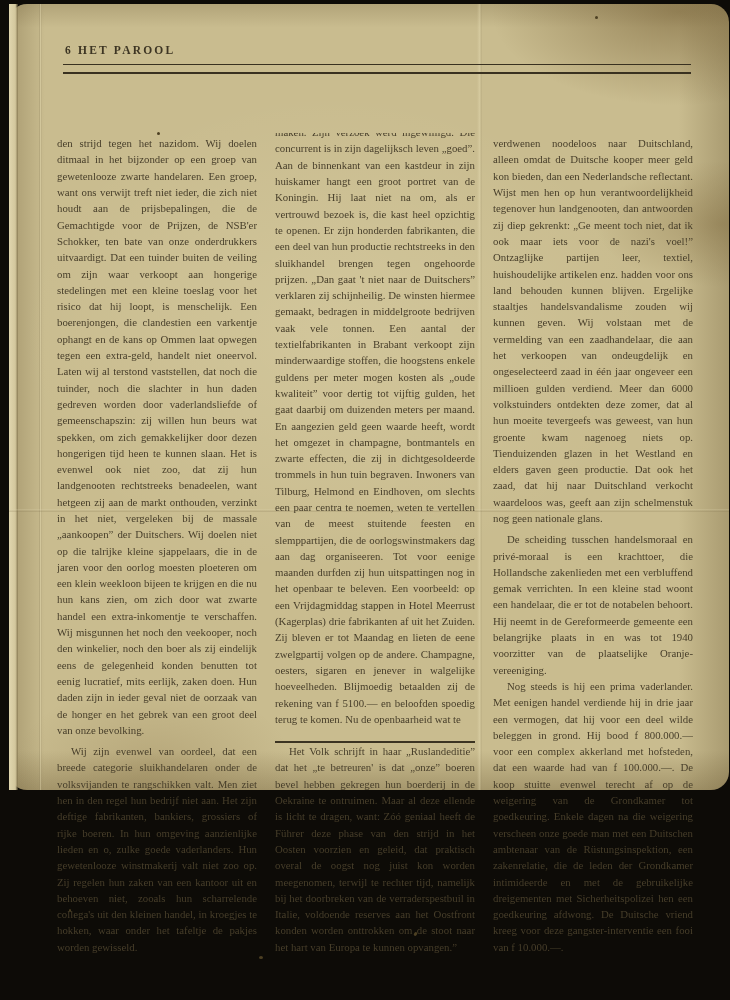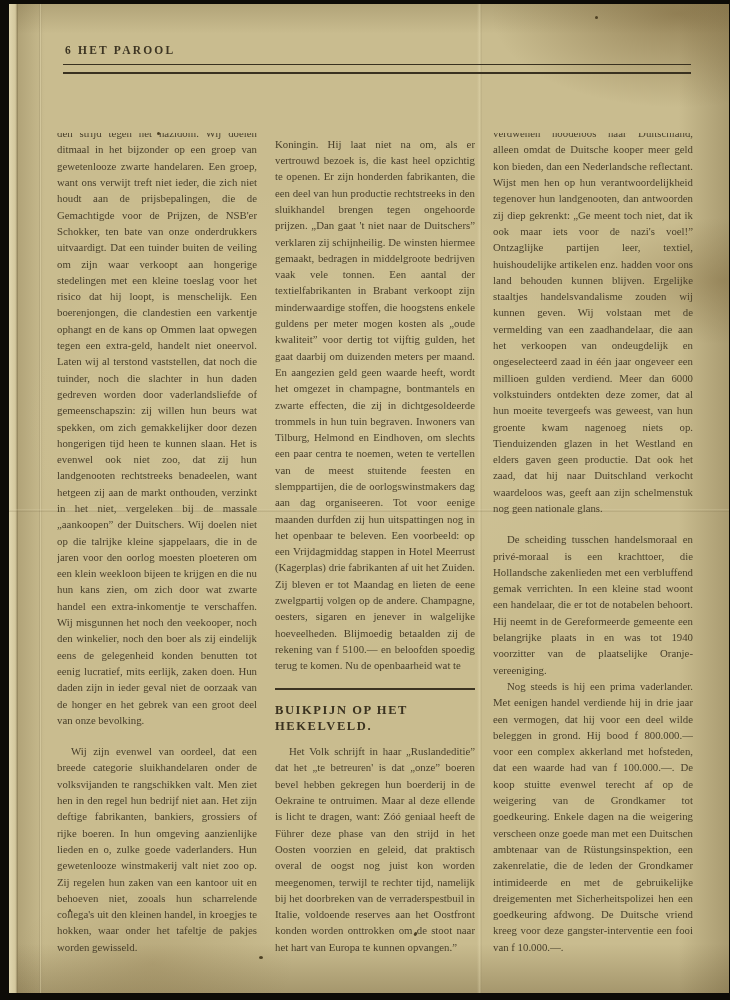--- a/index.html
+++ b/index.html
@@ -2,29 +2,30 @@
 <html><head>
 <meta charset="utf-8">
 <style>
   html,body{margin:0;padding:0;}
   body{
     width:730px;height:1000px;position:relative;overflow:hidden;
     background:#0d0b07;
     font-family:"Liberation Serif", serif;
   }
   .paper{
-    position:absolute;left:9px;top:4px;width:720px;height:989px;
+    position:absolute;left:9px;top:4px;width:720px;height:786px;
     background:
       radial-gradient(ellipse 260px 130px at 93% 1%, rgba(105,82,40,.50), transparent 72%),
       radial-gradient(ellipse 180px 90px at 99% 28%, rgba(110,88,45,.35), transparent 70%),
       radial-gradient(ellipse 420px 320px at 45% 42%, rgba(255,248,215,.16), transparent 75%),
       radial-gradient(ellipse 200px 120px at 20% 97%, rgba(115,92,48,.22), transparent 70%),
       linear-gradient(90deg, rgba(95,78,42,.30) 0, rgba(95,78,42,0) 5%, rgba(95,78,42,0) 93%, rgba(95,78,42,.30) 100%),
       linear-gradient(180deg, rgba(95,78,42,.22) 0, rgba(95,78,42,0) 3%, rgba(95,78,42,0) 95%, rgba(95,78,42,.34) 100%),
       #c9bc8f;
+    border-radius: 18px;
   }
   .paper-edge{
     position:absolute;left:0;top:0;width:9px;height:100%;
     background:linear-gradient(90deg,#e0d6ae, #d3c79d 70%, rgba(90,75,40,.45));
   }
   .crease-v1{position:absolute;left:30px;top:0;width:3px;height:100%;
     background:linear-gradient(90deg, rgba(80,65,32,.25), rgba(235,225,185,.35), rgba(80,65,32,.15));}
   .crease-v2{position:absolute;left:468px;top:0;width:5px;height:100%;
     background:linear-gradient(90deg, rgba(235,225,185,.0), rgba(238,229,190,.30), rgba(90,75,40,.12));}
   .crease-h1{position:absolute;left:0;top:505px;width:100%;height:3px;
@@ -50,21 +51,21 @@
     letter-spacing:0.5px;word-spacing:5px;
   }
   .columns{
     position:absolute;left:48px;top:129px;width:636px;height:822px;
     display:flex;overflow:hidden;align-items:flex-end;
   }
   .col{flex:1 1 0;overflow:hidden;
     font-size:10.8px;line-height:16.3px;text-align:justify;color:#473e2a;}
   .col p{margin:0;}
   .col p.indent{text-indent:14px;}
-  .col p.sp{margin-top:15px;}
+  .col p.sp{margin-top:5px;}
   .divider{width:1px;background:rgba(58,48,26,.55);margin:0 8px 0 9px;flex:0 0 auto;}
   .section-rule{border:none;border-top:2px solid #3c3422;margin:14px 0 0 0;}
   .section-heading{
     font-size:12.5px;font-weight:bold;letter-spacing:1.6px;color:#3a3220;
     margin:12px 0 9px 0;text-align:left;
   }
 </style>
 </head>
 <body>
 
@@ -89,21 +90,20 @@
       <p class="indent">In geen tijd vierde de schijnheiligheid zulke triomfen als in dezen. Daden, die slechts hun grond vinden in angst, eerzucht of winstbejag worden met een ongehoorde vermetelheid overgoten met een saus van vaderlandsliefde of moeten dienen als bewijs, dat het ook den bedrijver ervan ernst is met den strijd tegen het nazidom. Wij doelen ditmaal in het bijzonder op een groep van gewetenlooze zwarte handelaren. Een groep, want ons verwijt treft niet ieder, die zich niet houdt aan de prijsbepalingen, die de Gemachtigde voor de Prijzen, de NSB'er Schokker, ten bate van onze onderdrukkers uitvaardigt. Dat een tuinder buiten de veiling om zijn waar verkoopt aan hongerige stedelingen met een kleine toeslag voor het risico dat hij loopt, is menschelijk. Een boerenjongen, die clandestien een varkentje ophangt en de kans op Ommen laat opwegen tegen een extra-geld, handelt niet oneervol. Laten wij al terstond vaststellen, dat noch die tuinder, noch die slachter in hun daden gedreven worden door vaderlandsliefde of gemeenschapszin: zij willen hun beurs wat spekken, om zich gemakkelijker door dezen hongerigen tijd heen te kunnen slaan. Het is evenwel ook niet zoo, dat zij hun landgenooten rechtstreeks benadeelen, want hetgeen zij aan de markt onthouden, verzinkt in het niet, vergeleken bij de massale „aankoopen” der Duitschers. Wij doelen niet op die talrijke kleine sjappelaars, die in de jaren voor den oorlog moesten ploeteren om een klein weekloon bijeen te krijgen en die nu hun kans zien, om zich door wat zwarte handel een extra-inkomentje te verschaffen. Wij misgunnen het noch den veekooper, noch den winkelier, noch den boer als zij eindelijk eens de gelegenheid konden benutten tot eenig lucratief, mits eerlijk, zaken doen. Hun daden zijn in ieder geval niet de oorzaak van de honger en het gebrek van een groot deel van onze bevolking.</p>
       <p class="indent sp">Wij zijn evenwel van oordeel, dat een breede categorie sluikhandelaren onder de volksvijanden te rangschikken valt. Men ziet hen in den regel hun bedrijf niet aan. Het zijn deftige fabrikanten, bankiers, grossiers of rijke boeren. In hun omgeving aanzienlijke lieden en o, zulke goede vaderlanders. Hun gewetenlooze winstmakerij valt niet zoo op. Zij regelen hun zaken van een kantoor uit en behoeven niet, zooals hun scharrelende collega's uit den kleinen handel, in kroegjes te hokken, waar onder het tafeltje de pakjes worden gewisseld.</p>
 
     </div>
 
     <div class="divider"></div>
 
     <div class="col">
       <p>fabrikant wist een groote hoeveelheid tabak buiten de opgaven te houden. Hij verwerkte die tabak in kleine hoeveelheden en stelde het product voor den normalen prijs aan zijn vaste afnemers ter beschikking. Een collega, die dat wist, vertelde het aan de Duitschers en verzocht tegelijkertijd, of hij de voorraad, na inbeslagneming, toegewezen kon krijgen, om er sigaretten voor de weermacht van te maken. Zijn verzoek werd ingewilligd. Die concurrent is in zijn dagelijksch leven „goed”. Aan de binnenkant van een kastdeur in zijn huiskamer hangt een groot portret van de Koningin. Hij laat niet na om, als er vertrouwd bezoek is, die kast heel opzichtig te openen. Er zijn honderden fabrikanten, die een deel van hun productie rechtstreeks in den sluikhandel brengen tegen ongehoorde prijzen. „Dan gaat 't niet naar de Duitschers” verklaren zij schijnheilig. De winsten hiermee gemaakt, bedragen in middelgroote bedrijven vaak vele tonnen. Een aantal der textielfabrikanten in Brabant verkoopt zijn minderwaardige stoffen, die hoogstens enkele guldens per meter mogen kosten als „oude kwaliteit” voor dertig tot vijftig gulden, het gaat daarbij om duizenden meters per maand. En aangezien geld geen waarde heeft, wordt het omgezet in champagne, bontmantels en zwarte effecten, die zij in dichtgesoldeerde trommels in hun tuin begraven. Inwoners van Tilburg, Helmond en Eindhoven, om slechts een paar centra te noemen, weten te vertellen van de meest stuitende feesten en slemppartijen, die de oorlogswinstmakers dag aan dag organiseeren. Tot voor eenige maanden durfden zij hun uitspattingen nog in het openbaar te beleven. Een voorbeeld: op een Vrijdagmiddag stappen in Hotel Meerrust (Kagerplas) drie fabrikanten af uit het Zuiden. Zij bleven er tot Maandag en lieten de eene zwelgpartij volgen op de andere. Champagne, oesters, sigaren en jenever in walgelijke hoeveelheden. Blijmoedig betaalden zij de rekening van f 5100.— en beloofden spoedig terug te komen. Nu de openbaarheid wat te</p>
       <hr class="section-rule">
-      <h2 class="section-heading">BUIKPIJN OP HET HEKELVELD.</h2>
       <p class="indent">Het Volk schrijft in haar „Ruslandeditie” dat het „te betreuren' is dat „onze” boeren bevel hebben gekregen hun boerderij in de Oekraine te ontruimen. Maar al deze ellende is licht te dragen, want: Zóó geniaal heeft de Führer deze phase van den strijd in het Oosten voorzien en geleid, dat praktisch overal de oogst nog juist kon worden meegenomen, terwijl te rechter tijd, namelijk bij het doorbreken van de verraderspestbuil in Italie, voldoende reserves aan het Oostfront konden worden onttrokken om de stoot naar het hart van Europa te kunnen opvangen.”</p>
 
     </div>
 
     <div class="divider"></div>
 
     <div class="col">
       <p class="indent">Veel groothandelaren weten zich in hun zaken evenmin eenige moreele beperking op te leggen. Groote partijen goederen verdwenen noodeloos naar Duitschland, alleen omdat de Duitsche kooper meer geld kon bieden, dan een Nederlandsche reflectant. Wijst men hen op hun verantwoordelijkheid tegenover hun landgenooten, dan antwoorden zij diep gekrenkt: „Ge meent toch niet, dat ik ook maar iets voor de nazi's voel!” Ontzaglijke partijen leer, textiel, huishoudelijke artikelen enz. hadden voor ons land behouden kunnen blijven. Ergelijke staaltjes handelsvandalisme zouden wij kunnen geven. Wij volstaan met de vermelding van een zaadhandelaar, die aan het verkoopen van ondeugdelijk en ongeselecteerd zaad in één jaar ongeveer een millioen gulden verdiend. Meer dan 6000 volkstuinders ontdekten deze zomer, dat al hun moeite tevergeefs was geweest, van hun groente kwam nagenoeg niets op. Tienduizenden glazen in het Westland en elders gaven geen productie. Dat ook het zaad, dat hij naar Duitschland verkocht waardeloos was, geeft aan zijn schelmenstuk nog geen nationale glans.</p>
       <p class="indent sp">De scheiding tusschen handelsmoraal en privé-moraal is een krachttoer, die Hollandsche zakenlieden met een verbluffend gemak verrichten. In een kleine stad woont een handelaar, die er tot de notabelen behoort. Hij neemt in de Gereformeerde gemeente een belangrijke plaats in en was tot 1940 voorzitter van de plaatselijke Oranje-vereeniging.</p>
       <p class="indent">Nog steeds is hij een prima vaderlander. Met eenigen handel verdiende hij in drie jaar een vermogen, dat hij voor een deel wilde beleggen in grond. Hij bood f 800.000.— voor een complex akkerland met hofsteden, dat een waarde had van f 100.000.—. De koop stuitte evenwel terecht af op de weigering van de Grondkamer tot goedkeuring. Enkele dagen na die weigering verscheen onze goede man met een Duitschen ambtenaar van de Rüstungsinspektion, een zakenrelatie, die de leden der Grondkamer intimideerde en met de gebruikelijke dreigementen met Sicherheitspolizei hen een goedkeuring afdwong. De Duitsche vriend kreeg voor deze gangster-interventie een fooi van f 10.000.—.</p>

